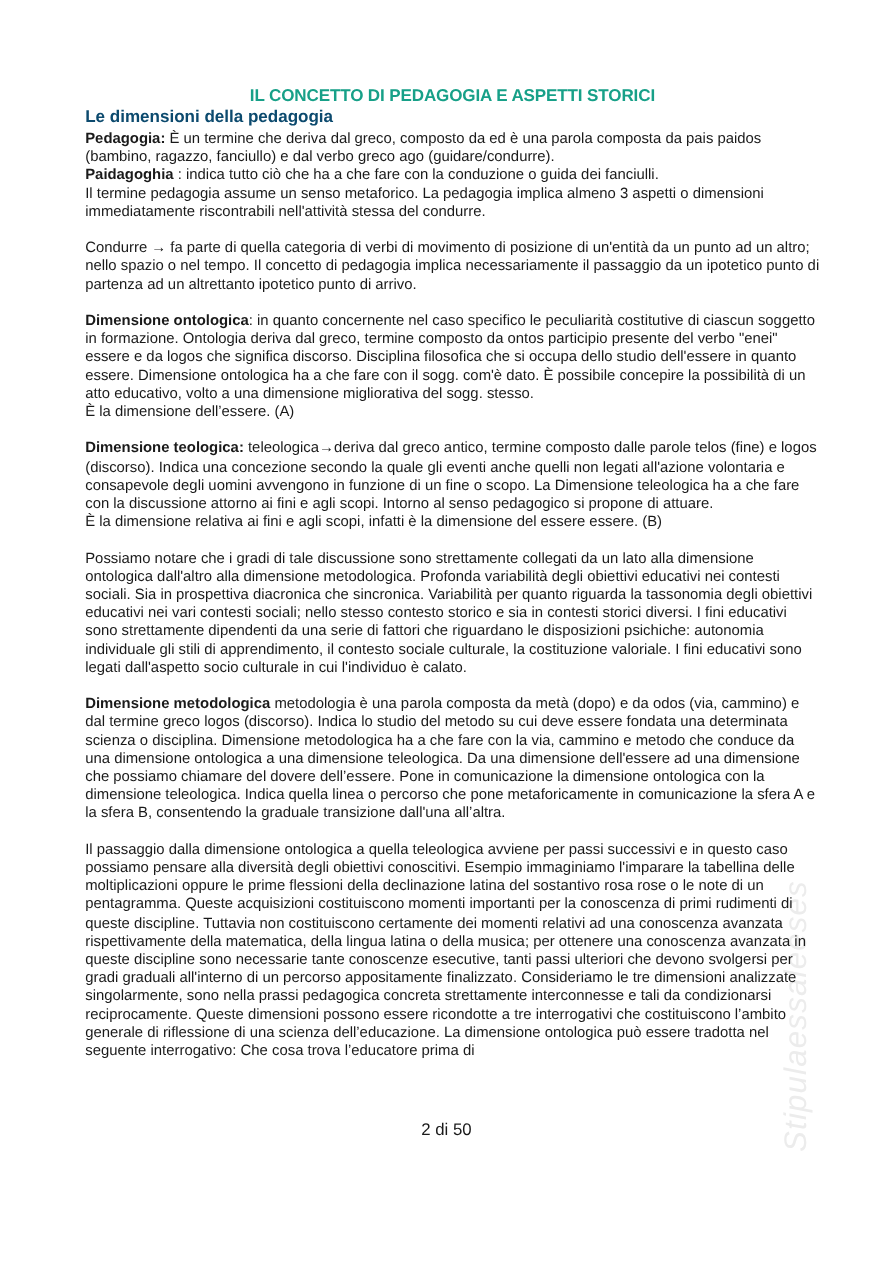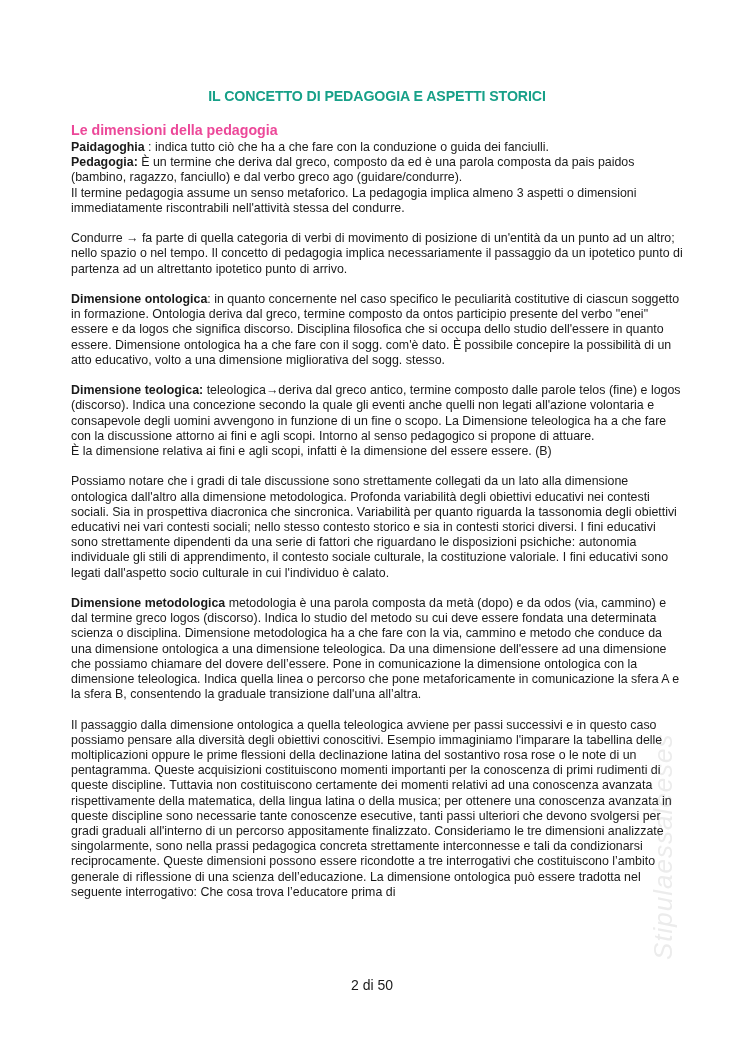--- a/index.html
+++ b/index.html
@@ -4,58 +4,59 @@
   <style>
     html, body { margin: 0; padding: 0; background: #ffffff; }
     body { width: 744px; height: 1052px; position: relative; overflow: hidden; }
     .page {
       position: absolute; left: 71px; top: 71px; width: 612px;
       font-family: "Liberation Sans", sans-serif;
       font-size: 12.4px; line-height: 15.2px; color: #1a1a1a;
     }
     .title {
       text-align: center; color: #17a088; font-weight: bold;
-      font-size: 14.2px; line-height: 18px; margin: 16px; letter-spacing: -0.1px;
+      font-size: 14.2px; line-height: 18px; margin: 0; letter-spacing: -0.1px;
     }
     .subtitle {
-      color: #ec4899; font-weight: bold; font-size: 14.2px;
+      color: #0c4a6e; font-weight: bold; font-size: 14.2px;
       line-height: 18px; margin: 0 0 1px 0;
     }
     p { margin: 0; }
     .gap { height: 15.2px; }
     b { font-weight: bold; }
     .pagenum {
-      position: absolute; top: 977px; left: 0; width: 744px; text-align: center;
+      position: absolute; top: 933px; left: 0; width: 744px; text-align: center;
       font-family: "Liberation Sans", sans-serif; font-size: 14px; color: #1a1a1a;
     }
     .watermark {
       position: absolute; left: 648px; top: 960px;
       transform: rotate(-90deg); transform-origin: left top;
       font-family: "Liberation Sans", sans-serif; font-size: 26px; font-style: italic;
       color: #ececec; white-space: nowrap; letter-spacing: 1px;
     }
   </style>
 </head>
 <body>
 
 <div class="watermark">Stipulaessaleeses</div>
 
 <div class="page">
   <h1 class="title">IL CONCETTO DI PEDAGOGIA E ASPETTI STORICI</h1>
   <h2 class="subtitle">Le dimensioni della pedagogia</h2>
 
+  <p><b>Pedagogia:</b><span> È un termine che deriva dal greco, composto da ed è una parola composta da pais paidos (bambino, ragazzo, fanciullo) e dal verbo greco ago (guidare/condurre).</span></p>
   <p><b>Paidagoghia</b><span> : indica tutto ciò che ha a che fare con la conduzione o guida dei fanciulli.</span></p>
-  <p><b>Pedagogia:</b><span> È un termine che deriva dal greco, composto da ed è una parola composta da pais paidos (bambino, ragazzo, fanciullo) e dal verbo greco ago (guidare/condurre).</span></p>
   <p>Il termine pedagogia assume un senso metaforico. La pedagogia implica almeno 3 aspetti o dimensioni immediatamente riscontrabili nell'attività stessa del condurre.</p>
 
   <div class="gap"></div>
   <p>Condurre → fa parte di quella categoria di verbi di movimento di posizione di un'entità da un punto ad un altro; nello spazio o nel tempo. Il concetto di pedagogia implica necessariamente il passaggio da un ipotetico punto di partenza ad un altrettanto ipotetico punto di arrivo.</p>
 
   <div class="gap"></div>
   <p><b>Dimensione ontologica</b><span>: in quanto concernente nel caso specifico le peculiarità costitutive di ciascun soggetto in formazione. Ontologia deriva dal greco, termine composto da ontos participio presente del verbo "enei" essere e da logos che significa discorso. Disciplina filosofica che si occupa dello studio dell'essere in quanto essere. Dimensione ontologica ha a che fare con il sogg. com'è dato. È possibile concepire la possibilità di un atto educativo, volto a una dimensione migliorativa del sogg.  stesso.</span></p>
+  <p>È la dimensione dell’essere. (A)</p>
 
   <div class="gap"></div>
   <p><b>Dimensione teologica:</b><span> teleologica→deriva dal greco antico, termine composto dalle parole telos (fine) e logos (discorso). Indica una concezione secondo la quale gli eventi anche quelli non legati all'azione volontaria e consapevole degli uomini avvengono in funzione di un fine o scopo. La Dimensione teleologica ha a che fare con la discussione attorno ai fini e agli scopi. Intorno al senso pedagogico si propone di attuare.</span></p>
   <p>È la dimensione relativa ai fini e agli scopi, infatti è la dimensione del essere essere. (B)</p>
 
   <div class="gap"></div>
   <p>Possiamo notare che i gradi di tale discussione sono strettamente collegati da un lato alla dimensione ontologica dall'altro alla dimensione metodologica. Profonda variabilità degli obiettivi educativi nei contesti sociali. Sia in prospettiva diacronica che sincronica. Variabilità per quanto riguarda la tassonomia degli obiettivi educativi nei vari contesti sociali; nello stesso contesto storico e sia in contesti storici diversi. I fini educativi sono strettamente dipendenti da una serie di fattori che riguardano le disposizioni psichiche: autonomia individuale gli stili di apprendimento, il contesto sociale culturale, la costituzione valoriale. I fini educativi sono legati dall'aspetto socio culturale in cui l'individuo è calato.</p>
 
   <div class="gap"></div>
   <p><b>Dimensione metodologica</b><span> metodologia è una parola composta da metà (dopo) e da odos (via, cammino) e dal termine greco logos (discorso). Indica lo studio del metodo su cui deve essere fondata una determinata scienza o disciplina. Dimensione metodologica ha a che fare con la via, cammino e metodo che conduce da una dimensione ontologica a una dimensione teleologica. Da una dimensione dell'essere ad una dimensione che possiamo chiamare del dovere dell’essere. Pone in comunicazione la dimensione ontologica con la dimensione teleologica. Indica quella linea o percorso che pone metaforicamente in comunicazione la sfera A e la sfera B, consentendo la graduale transizione dall'una all’altra.</span></p>

